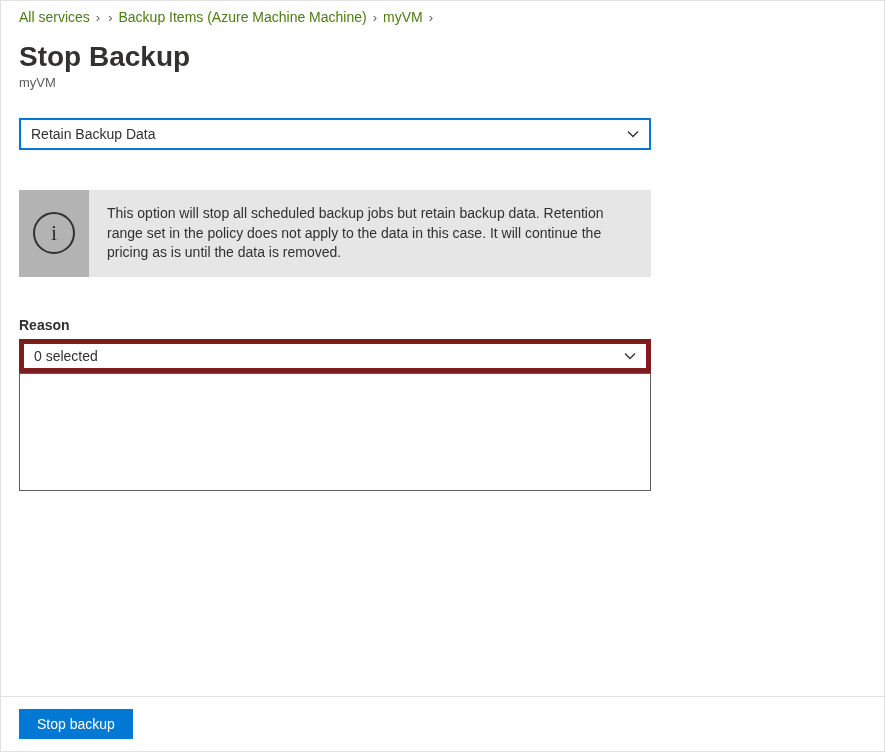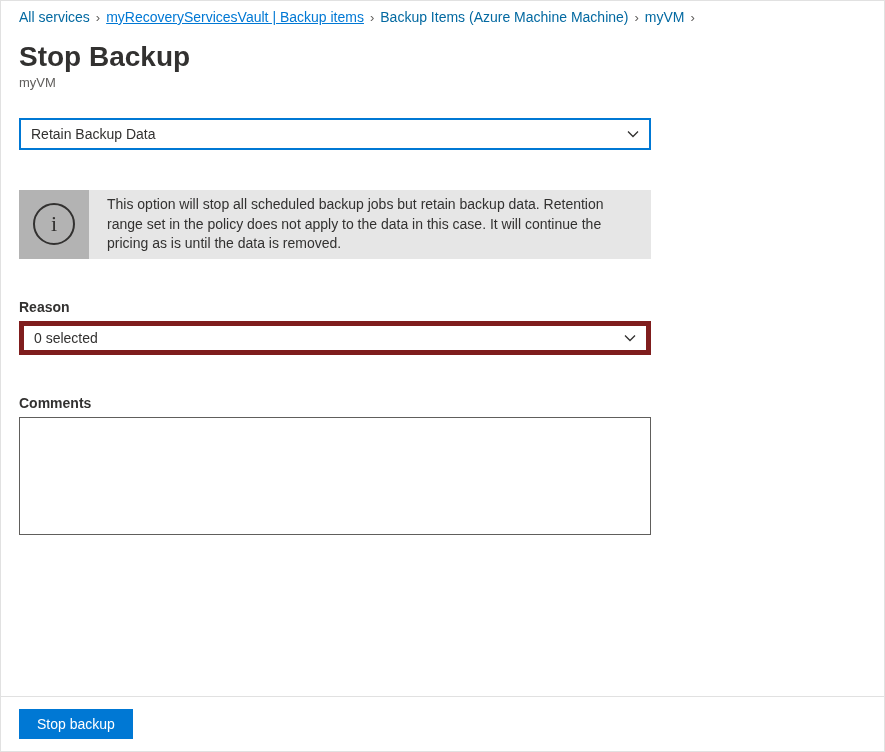--- a/index.html
+++ b/index.html
@@ -18,21 +18,21 @@
     }
     .breadcrumb {
       padding: 8px 18px 6px 18px;
       font-size: 14px;
       display: flex;
       align-items: center;
       flex-wrap: wrap;
       gap: 4px;
     }
     .breadcrumb a {
-      color: #0369a1;
+      color: #4d7c0f;
       text-decoration: none;
       cursor: pointer;
     }
     .breadcrumb a.underlined {
       text-decoration: underline;
       color: #0078d4;
     }
     .breadcrumb .sep {
       color: #605e5c;
       font-size: 13px;
@@ -92,21 +92,21 @@
       border: 2px solid #323130;
       border-radius: 50%;
       display: flex;
       align-items: center;
       justify-content: center;
       font-family: Georgia, serif;
       font-size: 22px;
       color: #323130;
     }
     .info-text {
-      padding: 5px 18px;
+      padding: 14px 18px;
       font-size: 14px;
       line-height: 1.4;
       color: #323130;
     }
     .form-label {
       font-size: 14px;
       font-weight: 600;
       color: #323130;
       margin-top: 40px;
       margin-bottom: 6px;
@@ -138,21 +138,20 @@
       cursor: pointer;
       font-family: inherit;
     }
   </style>
 </head>
 <body>
 
 <div class="breadcrumb">
   <a>All services</a>
   <span class="sep">›</span>
-  <a class="underlined">myRecoveryServicesVault | Backup items</a>
   <span class="sep">›</span>
   <a>Backup Items (Azure Machine Machine)</a>
   <span class="sep">›</span>
   <a>myVM</a>
   <span class="sep">›</span>
 </div>
 
 <div class="content">
   <h1 class="page-title">Stop Backup</h1>
   <div class="page-subtitle">myVM</div>
@@ -172,19 +171,18 @@
   </div>
 
   <label class="form-label">Reason</label>
   <div class="select-box plain">
     <span>0 selected</span>
     <svg class="chevron-down" viewBox="0 0 12 12">
       <path d="M1 3.5 L6 8.5 L11 3.5" stroke="#323130" stroke-width="1.3" fill="none"></path>
     </svg>
   </div>
 
-  <label class="form-label">Comments</label>
   <textarea class="textarea" style=""></textarea>
 </div>
 
 <div class="footer">
   <button class="primary-btn">Stop backup</button>
 </div>
 
 </body></html>

